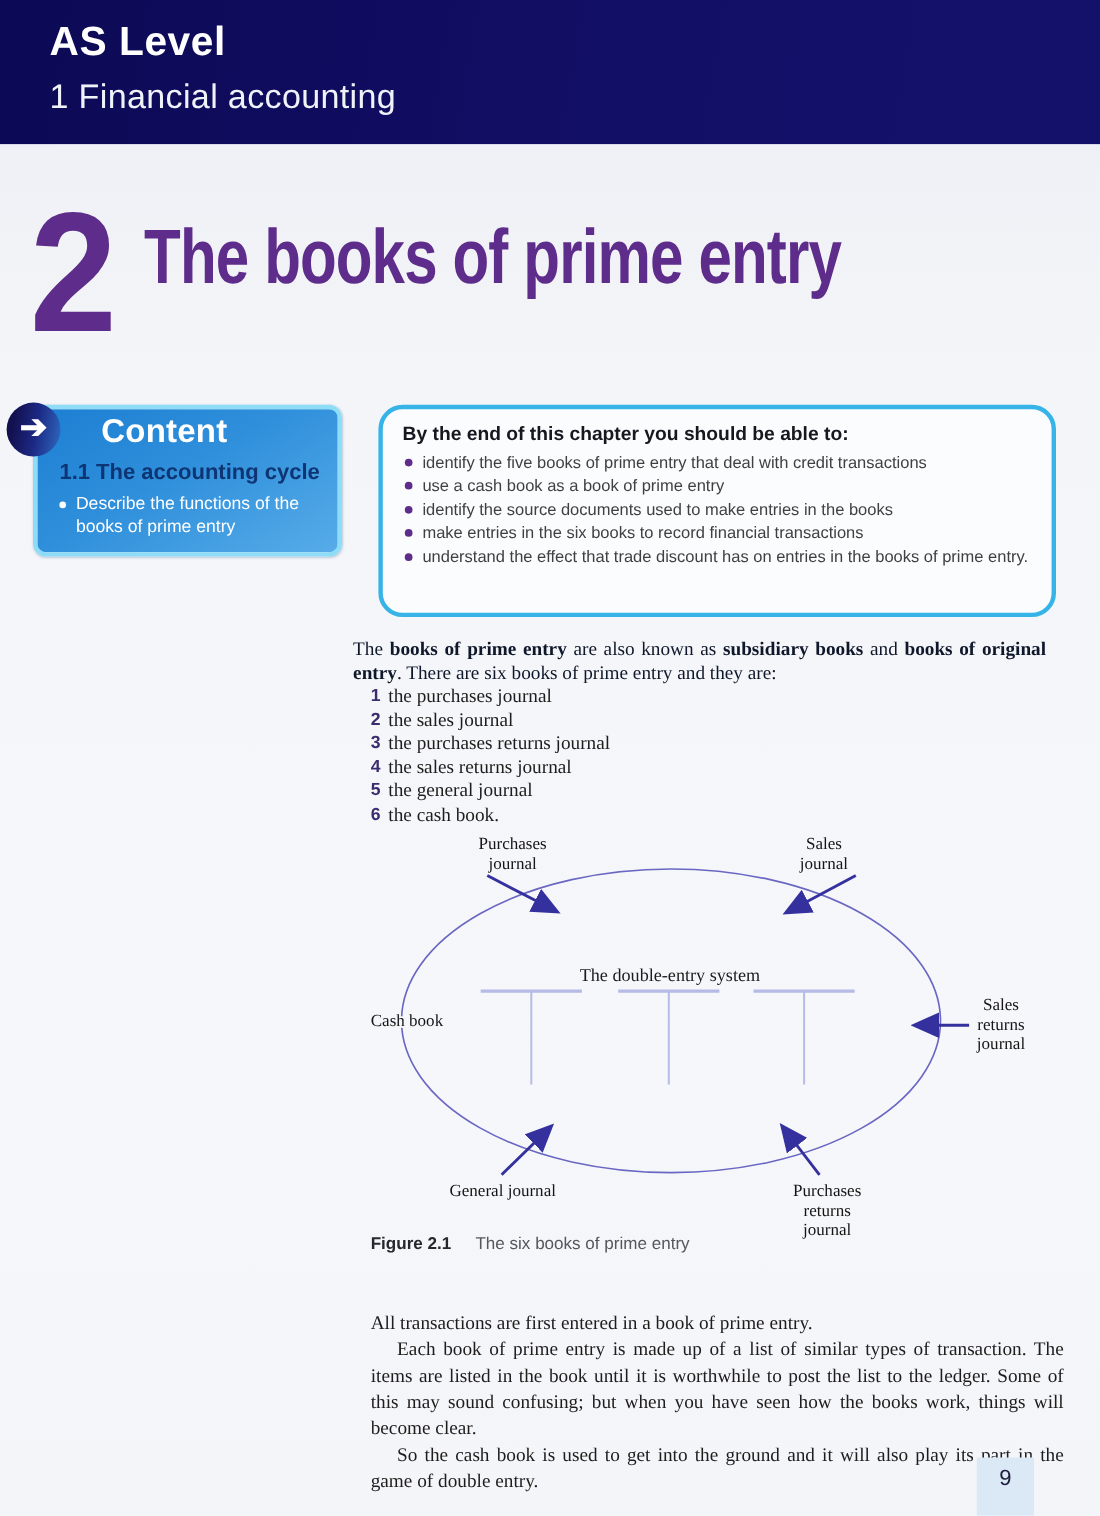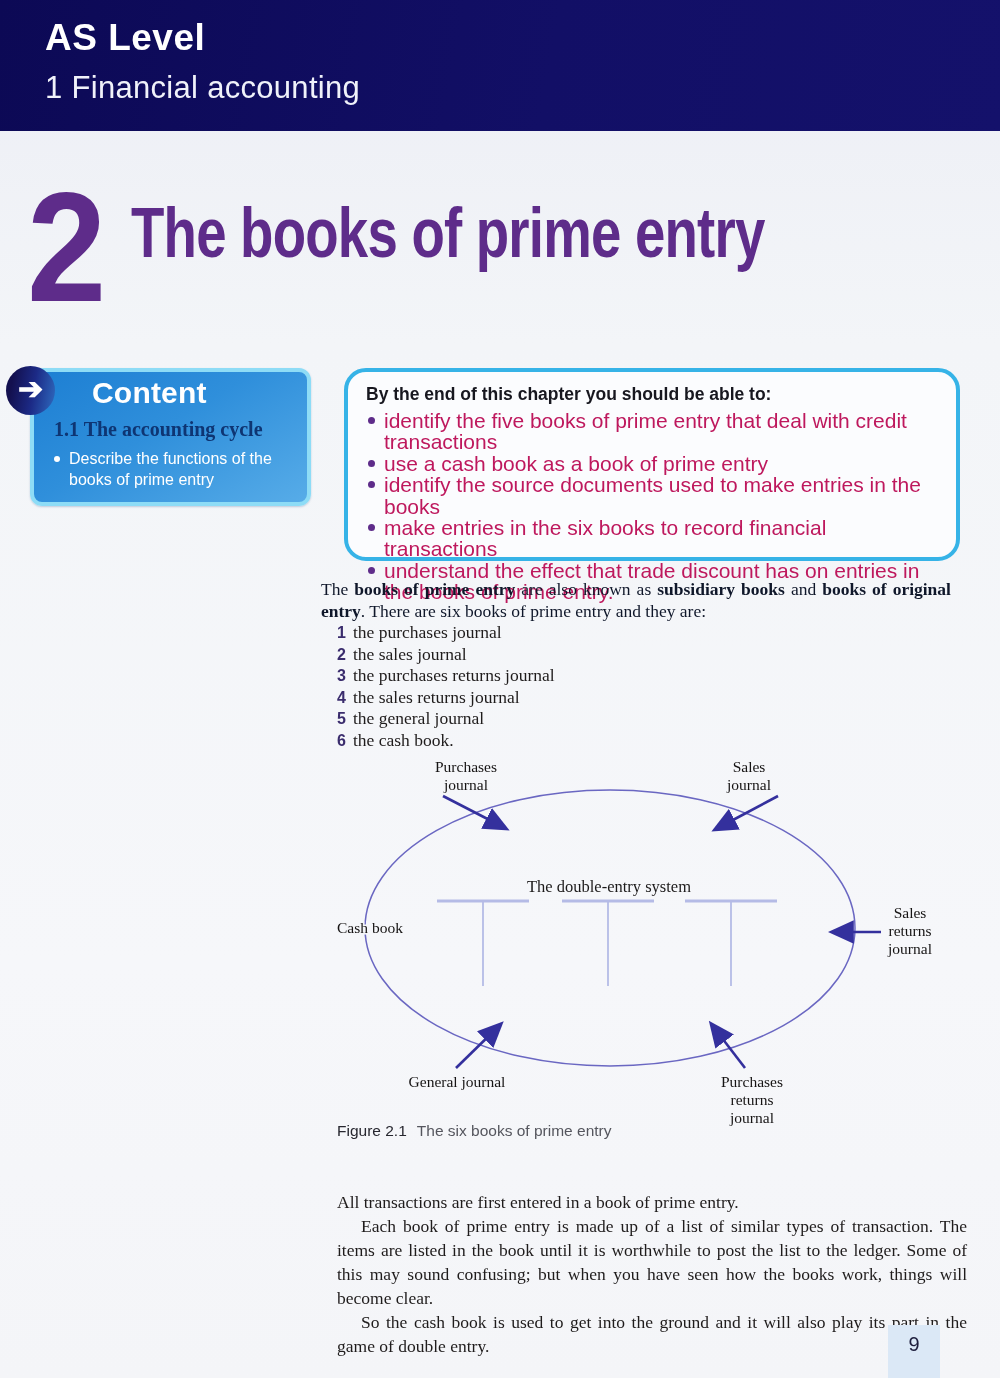--- a/index.html
+++ b/index.html
@@ -34,36 +34,36 @@
   .content-title{left:88px;top:372px;font-size:30px;font-weight:700;color:#ffffff;letter-spacing:.2px;}
   .content-section{left:50px;top:414px;font-size:20px;font-weight:700;color:#0e3573;}
   .content-bullets{left:50px;top:444px;width:228px;}
   .cb-item{display:flex;color:#ffffff;font-size:16px;line-height:21px;}
   .cb-item .dot{width:6px;height:6px;border-radius:50%;background:#ffffff;margin:8px 9px 0 0;flex:none;}
 
   
   .obj-box{left:344px;top:368px;width:616px;height:193px;box-sizing:border-box;
     border:4.5px solid #36b3e7;border-radius:22px;background:#fbfcfe;padding:12px 16px 0 18px;}
   .obj-heading{font-size:17.5px;font-weight:700;color:#17171f;margin:0 0 5px 0;}
-  .obj-item{display:flex;font-size:21px;color:#be185d;line-height:21.4px;}
+  .obj-item{display:flex;font-size:15px;color:#404040;line-height:21.4px;}
   .obj-item .dot{width:7px;height:7px;border-radius:50%;background:#5e2c8a;margin:7px 9px 0 2px;flex:none;}
 
   
   .serif{font-family:"Liberation Serif",serif;}
   .lead{left:321px;top:578px;width:630px;font-size:17.5px;line-height:22px;color:#0f172a;text-align:justify;}
   .lead .b{font-weight:700;}
   .prime-list{left:337px;top:622px;width:630px;}
   .pl-row{display:flex;font-size:17.5px;line-height:21.6px;color:#1f1c1c;}
   .pl-row .num{font-family:"Liberation Sans",sans-serif;font-weight:700;color:#3a2c6d;width:16px;flex:none;font-size:16px;}
 
   
   .diagram{left:337px;top:752px;width:630px;height:375px;}
   .diagram svg{display:block;}
   .fig-caption{left:337px;top:1122px;font-size:15.5px;color:#55565e;}
-  .fig-caption .cap-b{font-weight:400;color:#27272f;margin-right:10px;}
+  .fig-caption .cap-b{font-weight:700;color:#27272f;margin-right:22px;}
 
   
   .body-paras{left:337px;top:1146px;width:630px;font-size:17.5px;line-height:24px;color:#1f1c1c;text-align:justify;margin-top:44px;}
   .body-paras p{margin:0;}
   .body-paras p + p{text-indent:24px;}
   .body-paras .i{font-style:italic;}
 
   
   .page-tab{left:888px;top:1325px;width:52px;height:53px;background:#dbe8f6;
     display:flex;align-items:flex-start;justify-content:center;}
@@ -75,21 +75,21 @@
 <div class="abs banner">
   <div class="abs banner-level">AS Level</div>
   <div class="abs banner-subject">1 Financial accounting</div>
 </div>
 
 <div class="abs ch-num">2</div>
 <div class="abs ch-title">The books of prime entry</div>
 
 <div class="abs content-box">
   <div class="abs content-title" style="left:58px;top:4px;">Content</div>
-  <div class="abs content-section" style="left:20px;top:46px;font-family:Liberation Serif, serif;">1.1 The accounting cycle</div>
+  <div class="abs content-section" style="left:20px;top:46px;">1.1 The accounting cycle</div>
   <div class="abs content-bullets" style="left:20px;top:76px;width:228px;" id="content-bullets">
       <div class="cb-item">
         <span class="dot"></span>
         <span>Describe the functions of the books of prime entry</span>
       </div>
     </div>
 </div>
 <div class="abs content-arrow">
     <span>➔</span>
   </div>

